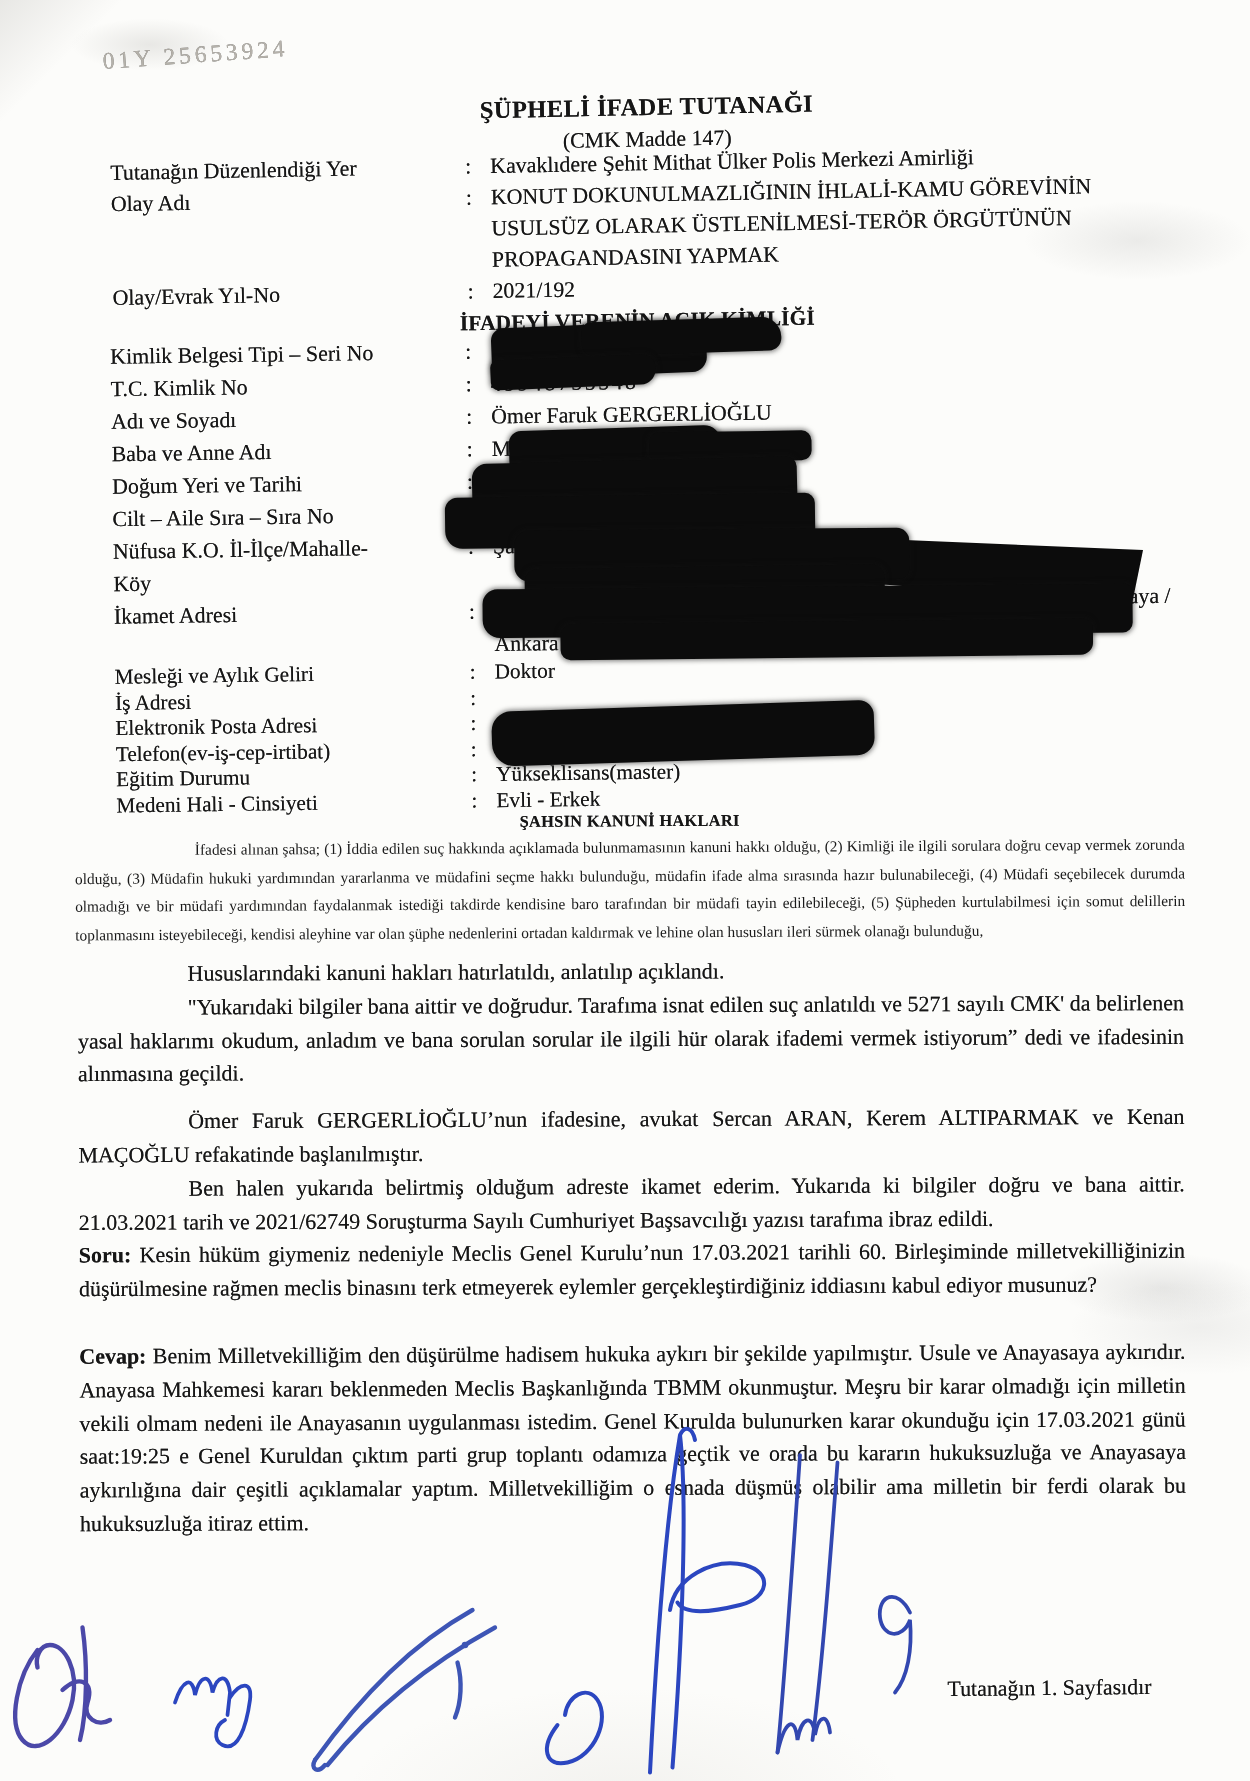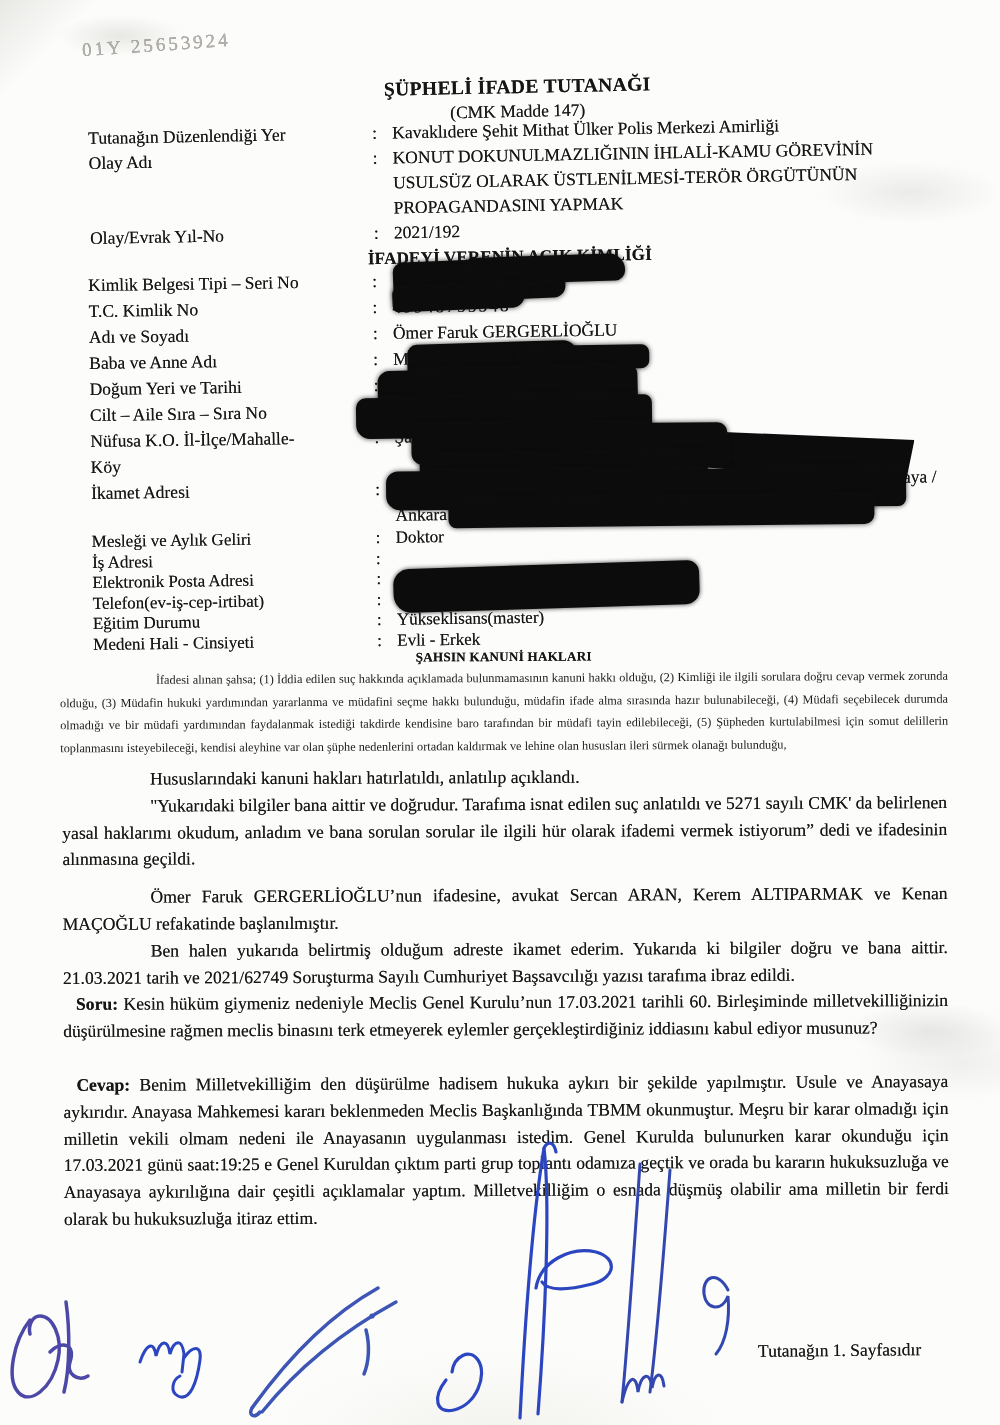--- a/index.html
+++ b/index.html
@@ -66,21 +66,21 @@
   .rights-text{margin:2px 0 0 0;font-size:12.3px;line-height:22.5px;text-align:justify;
     text-indent:96px;color:#1a1a1a;}
   
   .sec-body{position:absolute;top:764px;left:63px;right:52px;z-index:1;
     transform:rotate(-.25deg);font-size:17.6px;line-height:26.8px;text-align:justify;}
   .sec-body p{margin:0;}
   .ind{text-indent:88px;}
   .p-closing{text-align:left;}
   .p-attend{margin-top:11px !important;}
   .p-answer{margin-top:27px !important;}
-  b{font-weight:bold;margin-left:13px;}
+  b{font-weight:bold;}
   
   .sig-svg{position:absolute;left:0;top:1130px;z-index:4;pointer-events:none;}
   
   .footer-note{position:absolute;top:1340px;left:758px;z-index:1;font-size:17.5px;
     transform:rotate(-.6deg);}
 </style>
 </head>
 <body>
 
 <div class="page">

